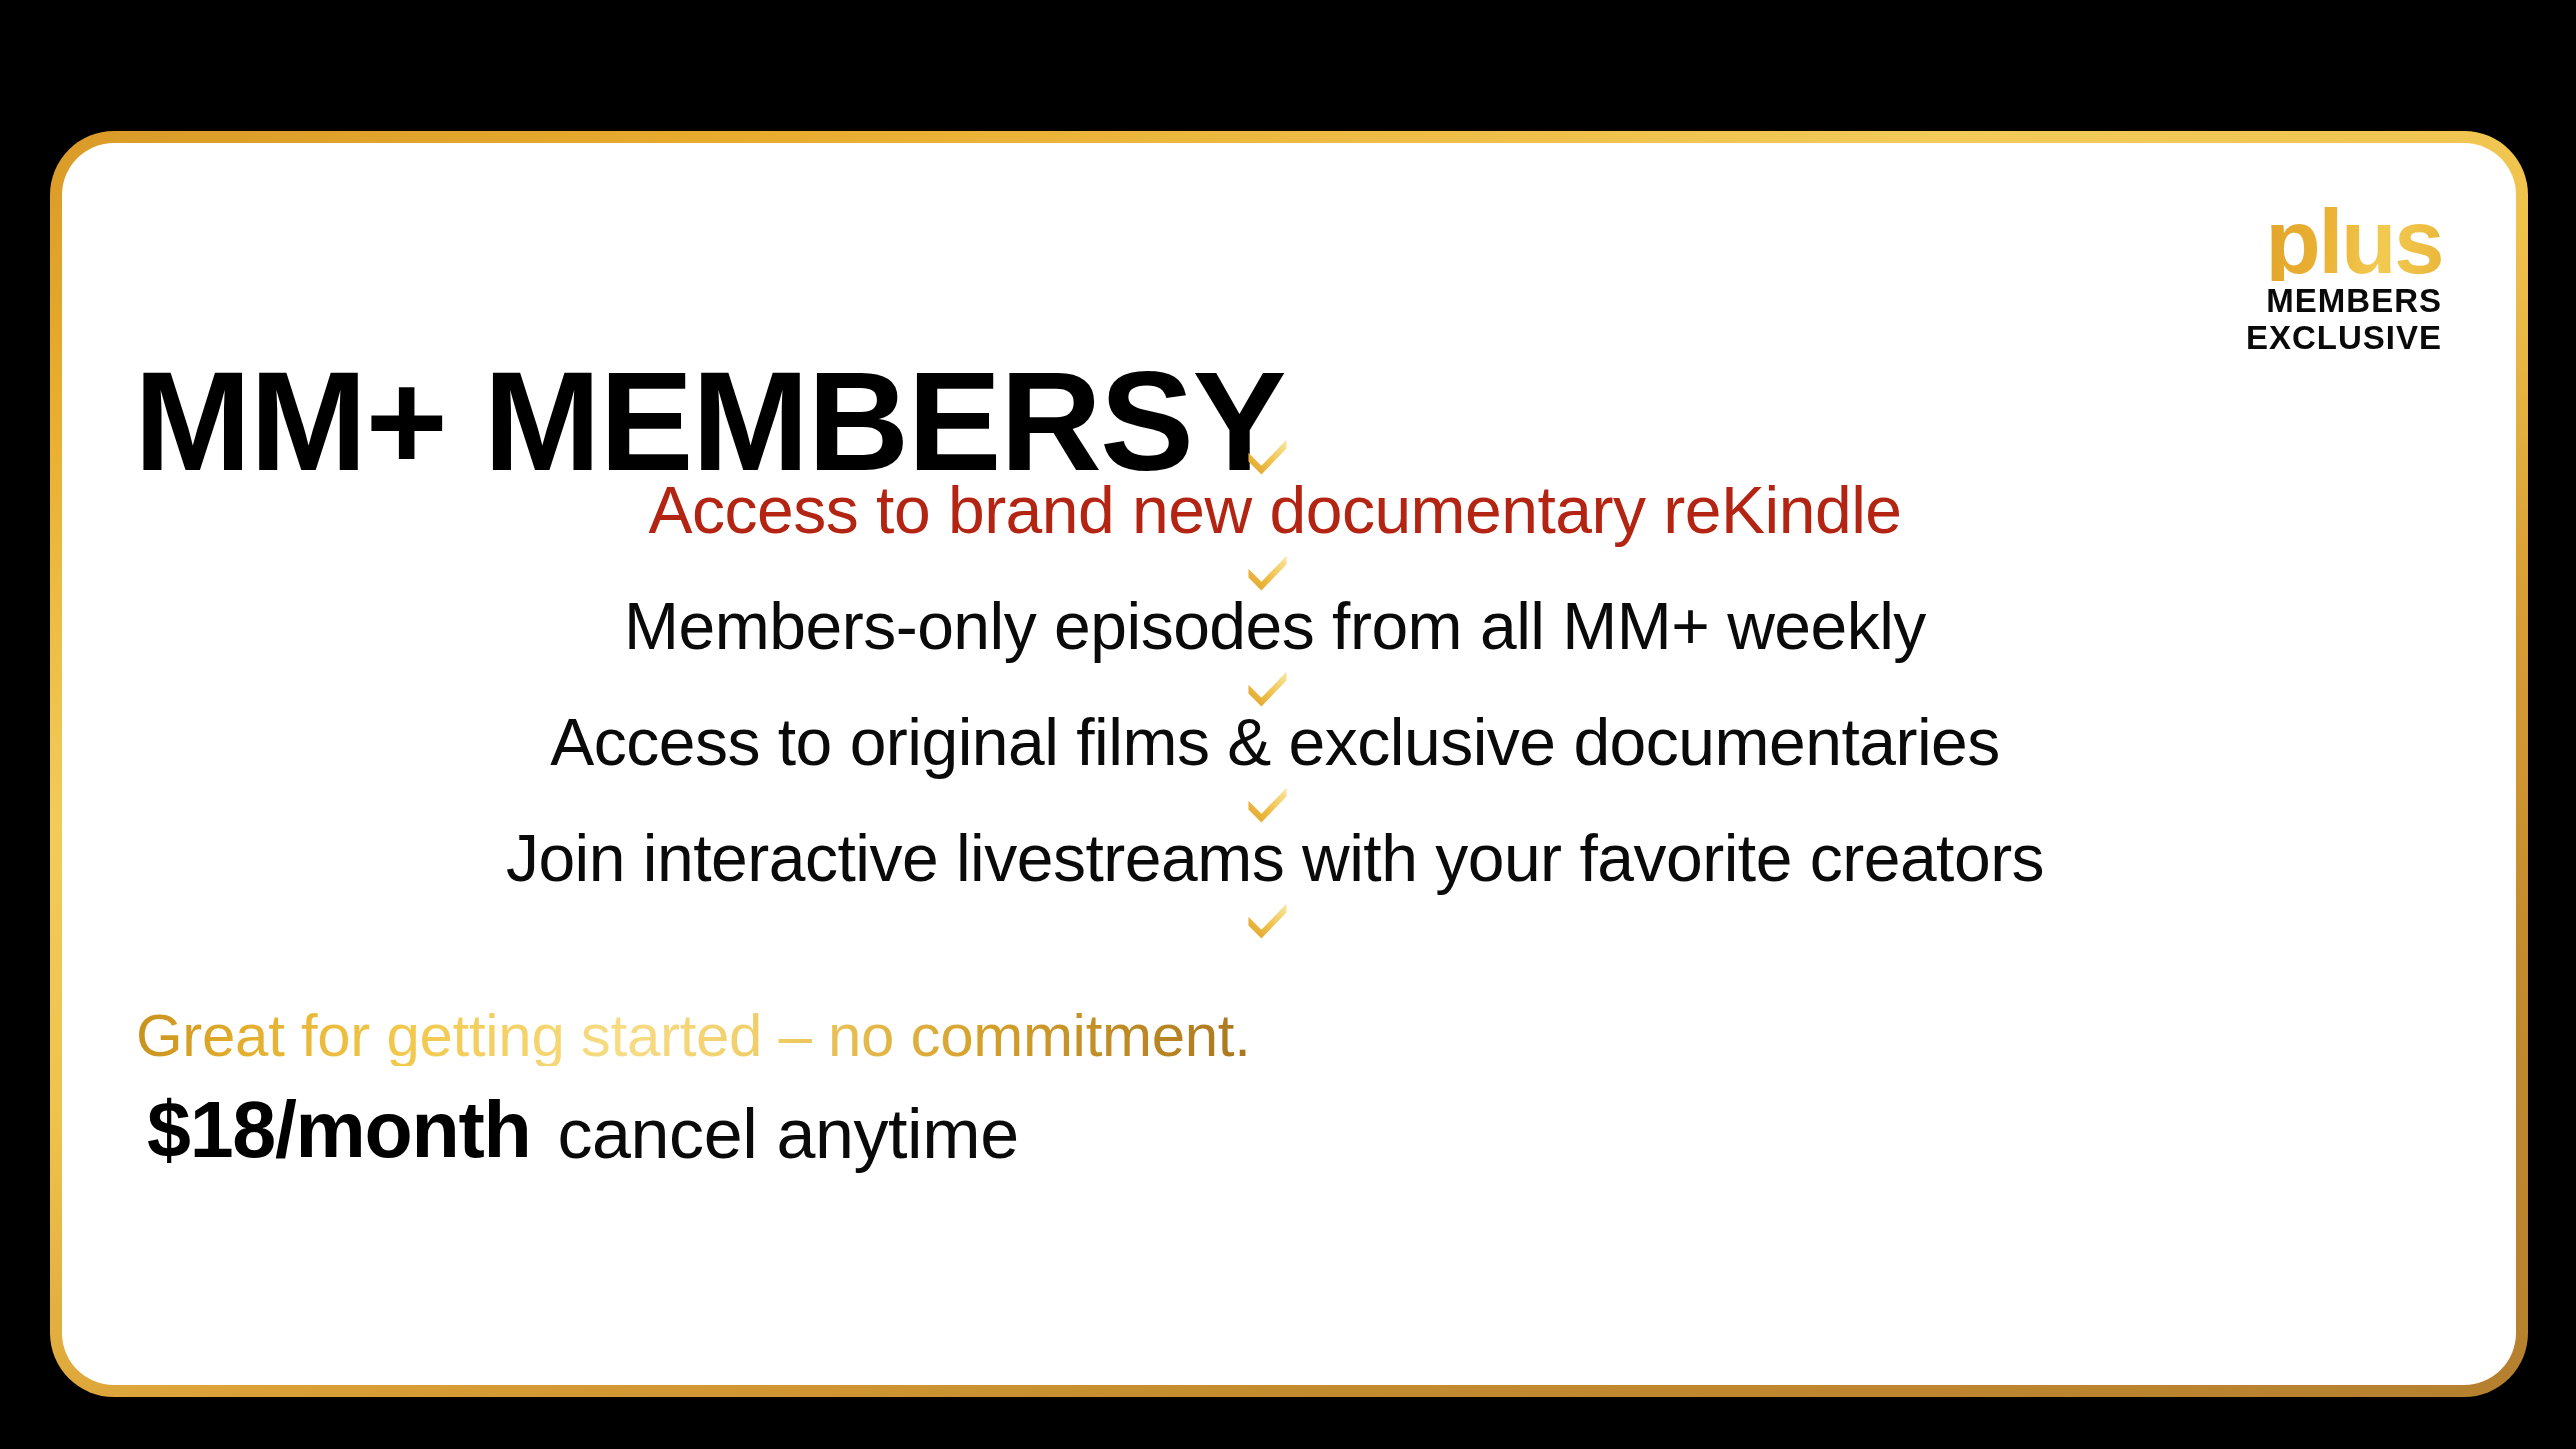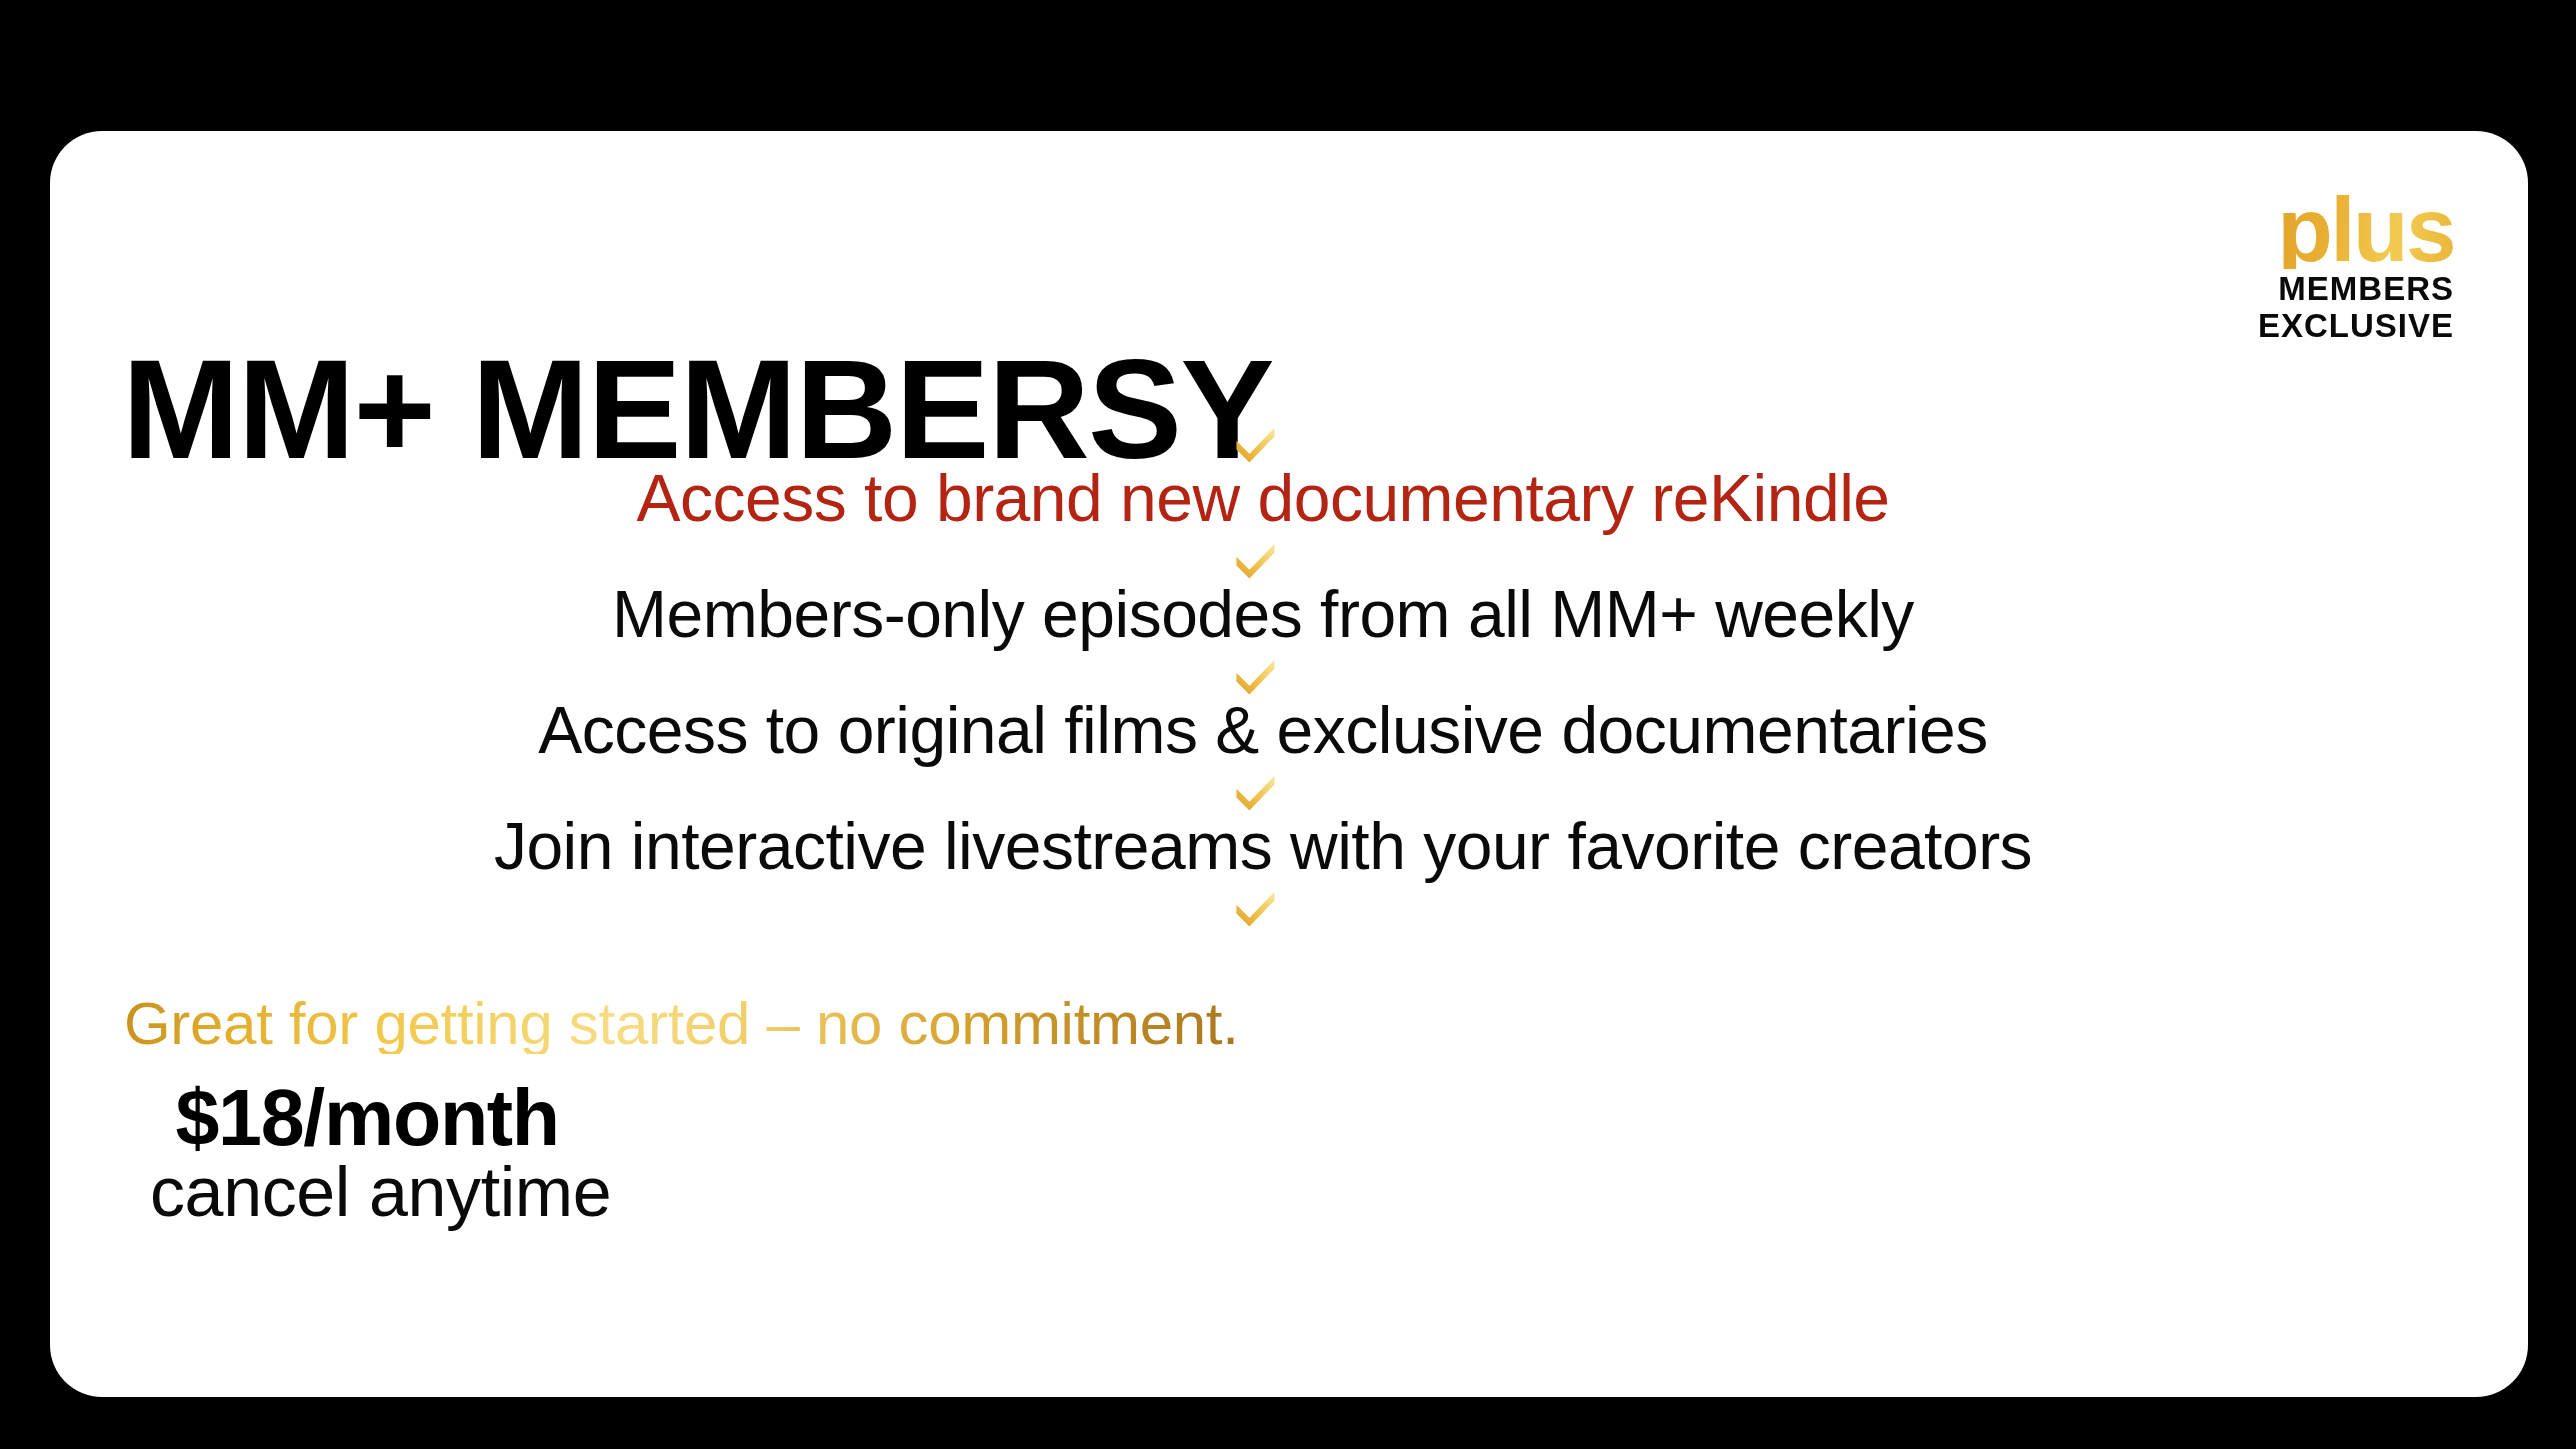--- a/index.html
+++ b/index.html
@@ -25,21 +25,21 @@
   }
 
   
   .card-frame {
     position: absolute;
     left: 50px;
     top: 131px;
     width: 2478px;
     height: 1266px;
     border-radius: 64px;
-    padding: 0;
+    padding: 12px;
     box-sizing: border-box;
     background: linear-gradient(160deg,
         #D99A28 0%,
         #E8AC2E 12%,
         #F2CB59 32%,
         #EFC24C 46%,
         #D9A036 62%,
         #C58C2E 78%,
         #B5802F 100%);
   }
@@ -150,27 +150,26 @@
         #A9761F 100%);
     -webkit-background-clip: text;
     background-clip: text;
     color: transparent;
     -webkit-text-fill-color: transparent;
   }
 
   
   .price-row {
     position: absolute;
-    left: 73px;
+    left: 85px;
     top: 947px;
     display: flex;
-    align-items: center;
-    white-space: nowrap;
-    line-height: 1;
-    flex-direction: column;
+    align-items: flex-end;
+    white-space: nowrap;
+    line-height: 1;
   }
   .price-amount {
     font-size: 79px;
     font-weight: 900;
     color: #000000;
     letter-spacing: -1.3px;
   }
   .price-note {
     font-size: 70px;
     font-weight: 300;

